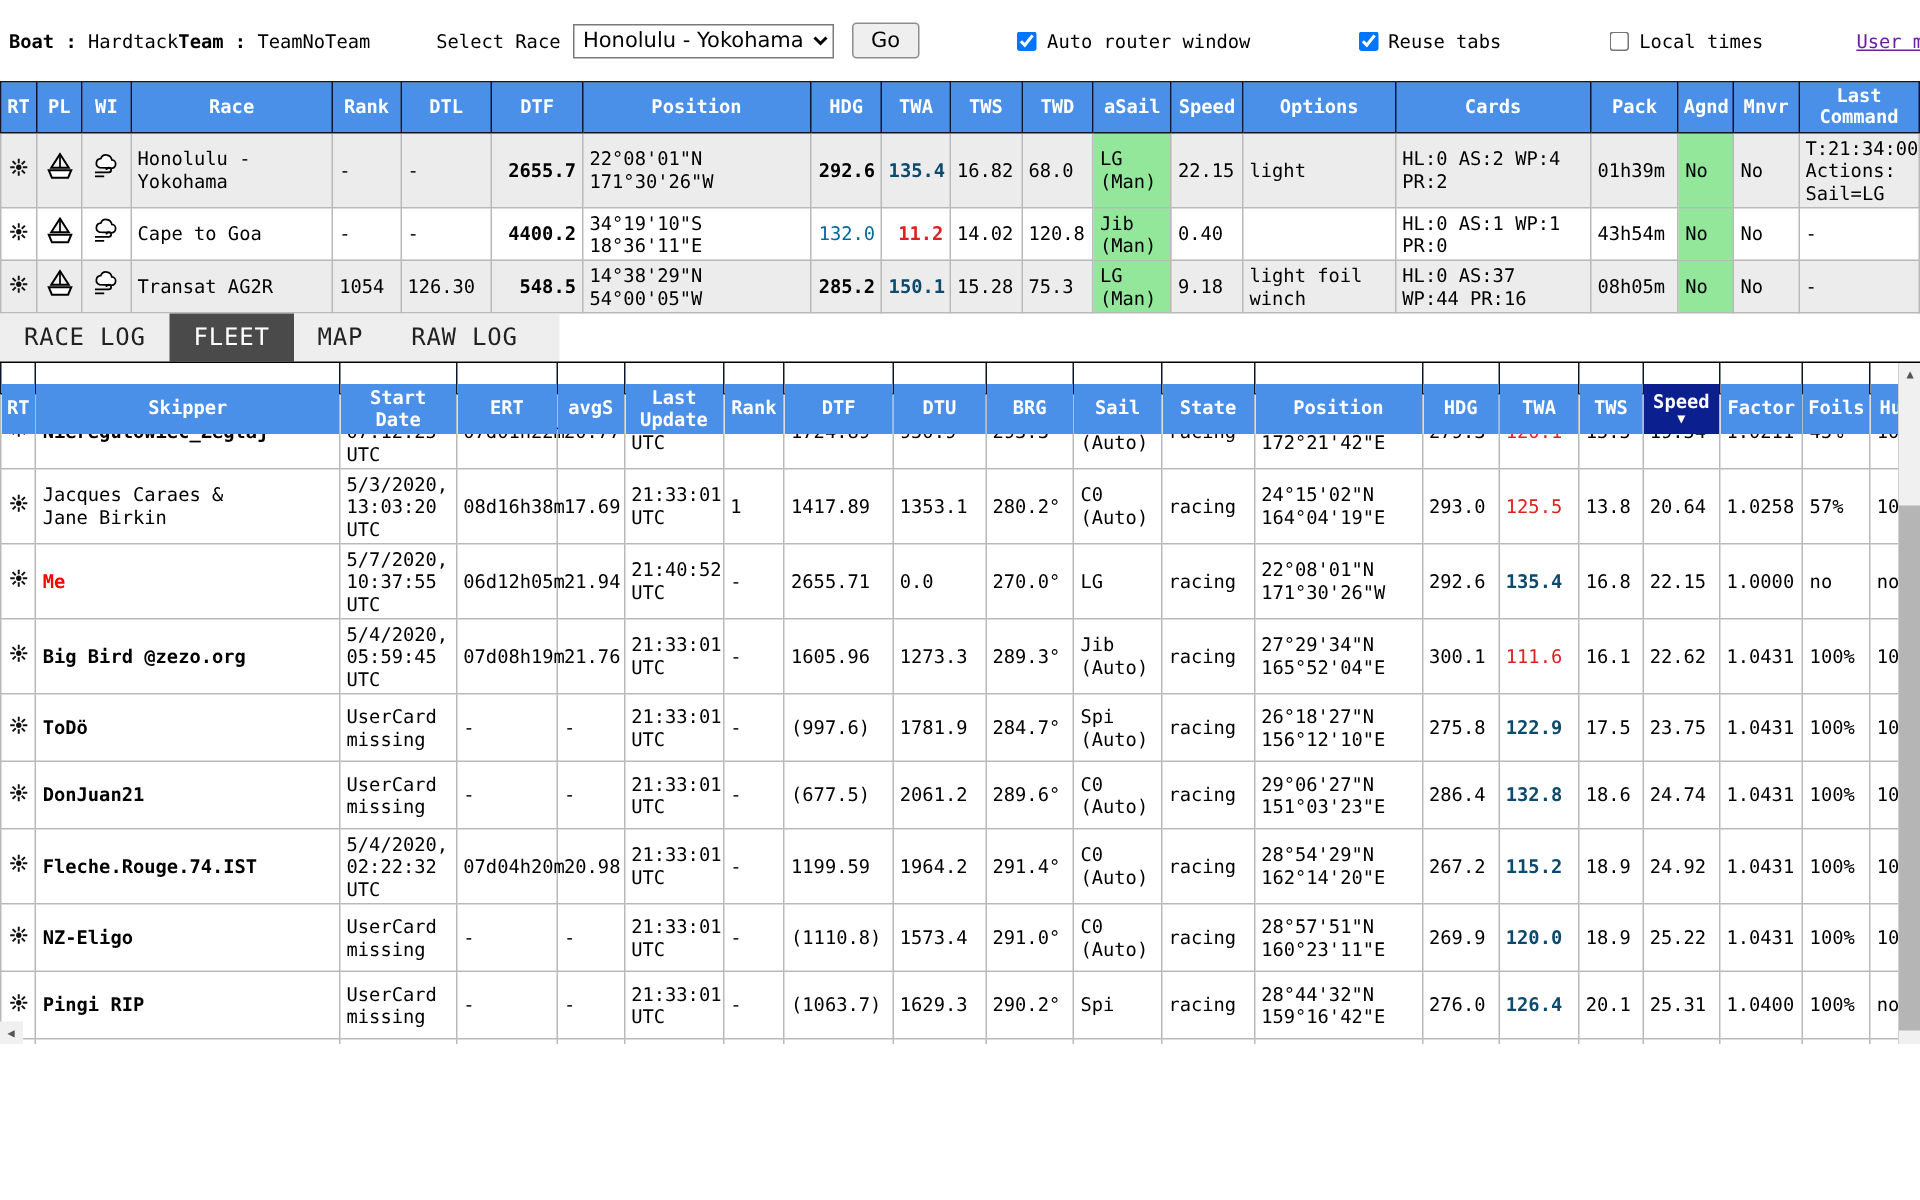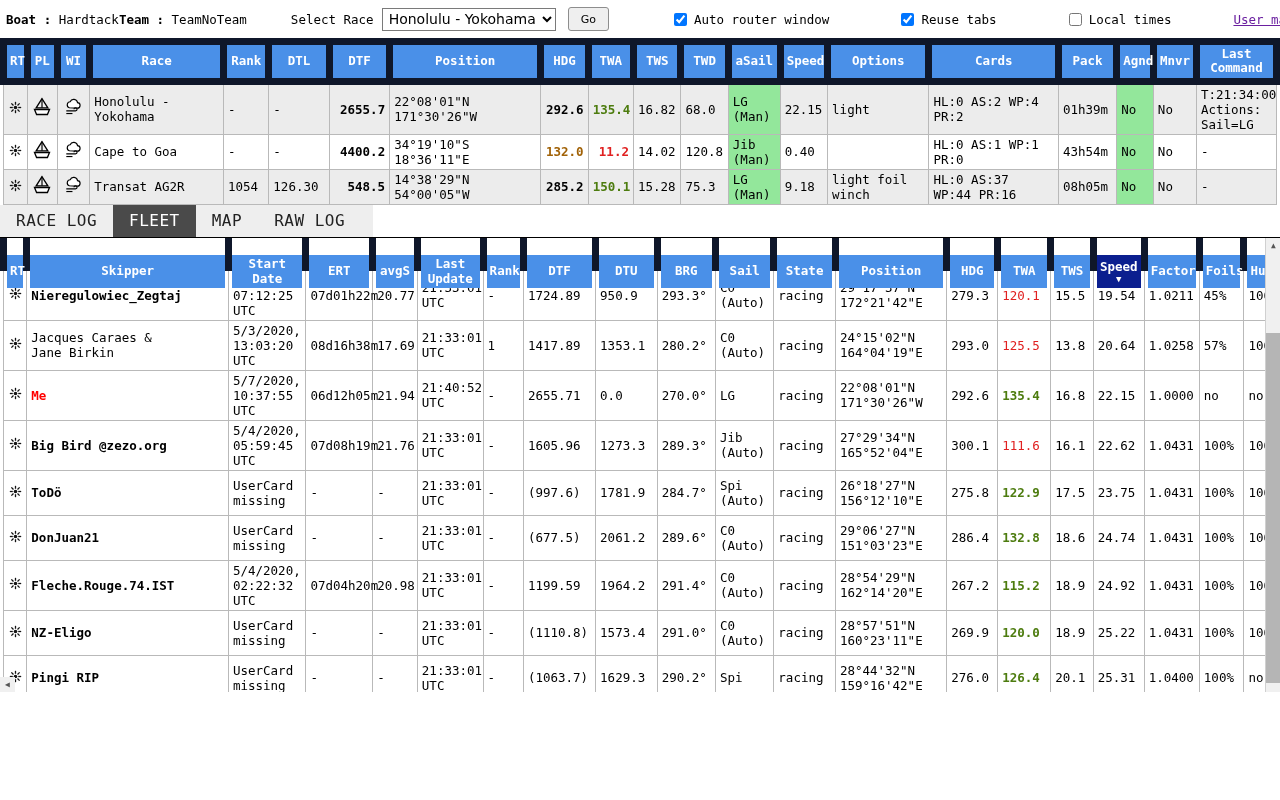--- a/index.html
+++ b/index.html
@@ -7,21 +7,21 @@
     margin: 0; padding: 0;
     width: 1280px; height: 800px;
     background: #ffffff;
     font-family: "DejaVu Sans Mono", monospace;
     overflow: hidden;
   }
   body { font-size: 12.5px; color: #000; }
 
   
   .topbar {
-    height: 38px;
+    height: 54px;
     display: flex;
     align-items: center;
     padding: 11px 6px;
     gap: 0px;
     white-space: nowrap;
     position: relative;
   }
   .topbar .boatinfo { font-size: 12.5px; }
   .topbar .boatinfo b { font-weight: bold; }
   .kv-gap { display: inline-block; width: 18px; }
@@ -30,21 +30,21 @@
     font-family: "DejaVu Sans", sans-serif;
     font-size: 14px;
     padding: 1px 2px;
     margin-left: 8px;
     border: 1px solid #7a7a7a;
     background: #ffffff;
     height: 23px;
   }
   button.go-btn {
     font-family: "DejaVu Sans", sans-serif;
-    font-size: 11px;
+    font-size: 14px;
     margin-left: 12px;
     padding: 2px 12px;
     background: #efefef;
     border: 1px solid #8d8d8d;
     border-radius: 3px;
     height: 24px;
     cursor: pointer;
   }
   .chk-group { display: inline-flex; align-items: center; gap: 7px; }
   .chk-group.c1 { margin-left: 65px; }
@@ -62,43 +62,43 @@
   table.grid {
     border-collapse: collapse;
     table-layout: fixed;
     font-size: 12.5px;
     width: 100%;
   }
   table.grid th {
     background: #4a90e8;
     color: #ffffff;
     font-weight: bold;
-    border: 7px solid #0f172a;
+    border: 1px solid #0f172a;
     padding: 2px 3px;
     text-align: center;
     line-height: 1.15;
   }
   table.grid td {
     border: 1px solid #b9b9b9;
     padding: 2px 4px;
     vertical-align: middle;
     line-height: 1.2;
     white-space: pre-line;
   }
 
   
   .races-wrap { width: 1280px; }
   table.races { border-top: 1px solid #000; }
   table.races tr.alt td { background: #ececec; }
   table.races td { height: 22px; }
   .c-num { text-align: right; font-weight: bold; }
   .green-cell { background: #93e79b !important; }
-  .val-green { color: #4d7c0f; font-weight: bold; }
+  .val-green { color: #0c4a6e; font-weight: bold; }
   .val-red { color: #e02020; }
-  .val-blue { color: #a16207; font-weight: bold; }
+  .val-blue { color: #0369a1; font-weight: normal; }
   .icon-cell { text-align: center; font-size: 15px; padding: 0 !important; }
 
   
   .tabrow {
     height: 32px;
     position: relative;
     display: flex;
     align-items: stretch;
   }
   .tabs {

